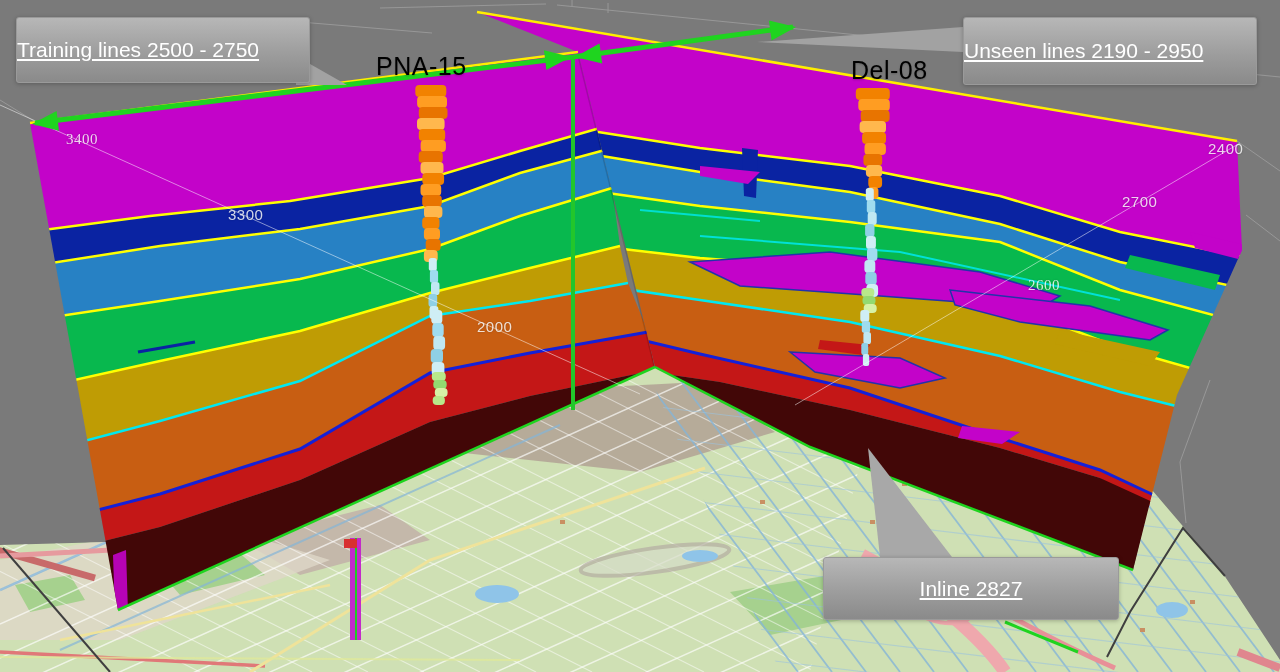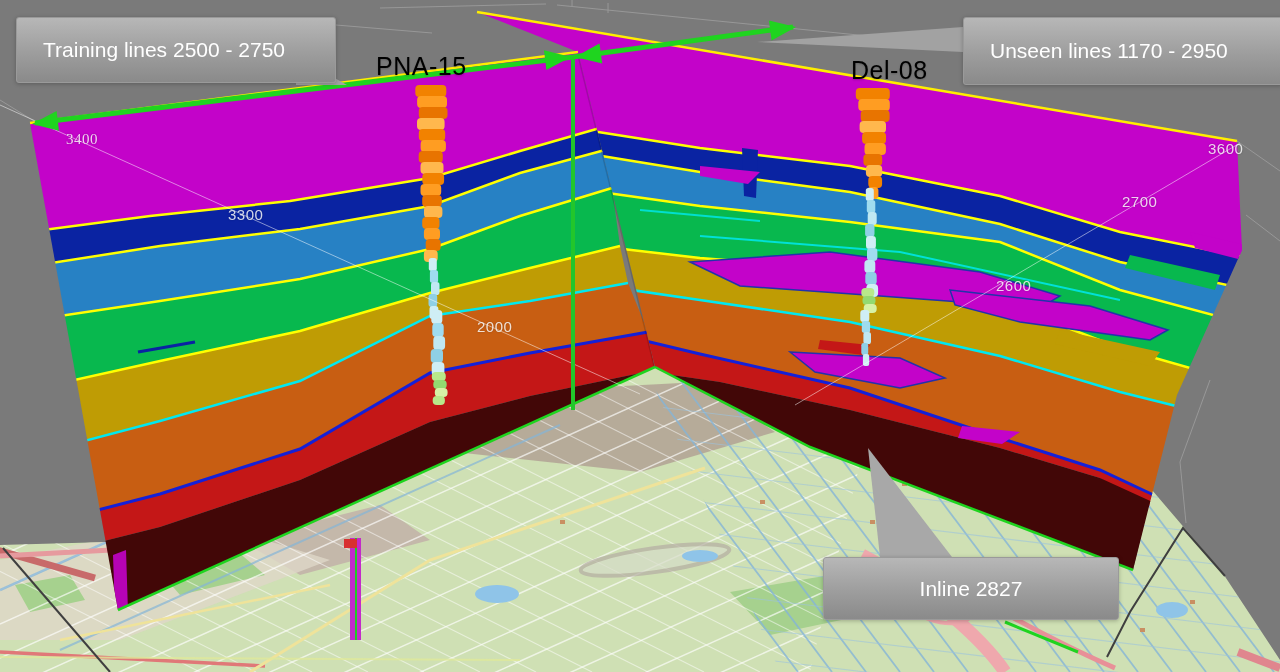--- a/index.html
+++ b/index.html
@@ -8,22 +8,22 @@
   .stage svg{position:absolute;left:0;top:0;}
   .overlay{position:absolute;left:0;top:0;width:1280px;height:672px;pointer-events:none;}
   .dl{position:absolute;font-size:15px;letter-spacing:.5px;color:rgba(255,255,255,.82);
       text-shadow:0 0 2px rgba(0,0,0,.25);white-space:nowrap;}
   .wl{position:absolute;font-size:25px;color:#000000;letter-spacing:.5px;
       text-shadow:0 1px 2px rgba(0,0,0,.2);white-space:nowrap;}
   .callout{position:absolute;display:flex;align-items:center;color:#fff;font-size:21px;
       background:linear-gradient(180deg,#b7b7b7 0%,#9d9d9d 55%,#8a8a8a 100%);
       border:1px solid #9a9a9a;border-radius:3px;box-shadow:0 1px 4px rgba(0,0,0,.25);
       white-space:nowrap;}
-  .callout.pad-l{padding-left:26px;}
-  .callout.centered{justify-content:center;}
+  .callout.pad-l{text-decoration:underline;}
+  .callout.centered{justify-content:center;text-decoration:underline;}
 </style>
 </head>
 <body>
 
 <div class="stage">
 
 <svg width="1280" height="672" viewBox="0 0 1280 672">
   <defs>
     <clipPath id="clipL">
           <polygon points="30,123 578,52 655,367 118,610"></polygon>
@@ -370,31 +370,31 @@
     <polygon points="963,27 757,42 963,52" fill="#a2a2a2"></polygon>
     <polygon points="868,448 880,557 952,557" fill="#a8a8a8"></polygon>
   </g>
 </svg>
 
 <div class="overlay">
 
   <div class="dl" style="left: 66px; top: 131px; font-family: Liberation Serif, serif;">3400</div>
   <div class="dl" style="left: 228px; top: 206px;">3300</div>
   <div class="dl" style="left: 477px; top: 318px;">2000</div>
-  <div class="dl" style="left: 1208px; top: 140px;">3600</div>
+  <div class="dl" style="left: 1208px; top: 140px;">2400</div>
   <div class="dl" style="left: 1122px; top: 193px;">2700</div>
-  <div class="dl" style="left: 996px; top: 277px;">2600</div>
+  <div class="dl" style="left: 1028px; top: 277px; font-family: Liberation Serif, serif;">2600</div>
 
   <div class="wl" style="left: 376px; top: 52px;">PNA-15</div>
   <div class="wl" style="left: 851px; top: 56px; text-align: right;">Del-08</div>
 
   <div class="callout pad-l" style="left: 16px; top: 17px; width: 292px; height: 64px;">
     <span>Training lines 2500 - 2750</span>
   </div>
   <div class="callout pad-l" style="left: 963px; top: 17px; width: 292px; height: 66px;">
-    <span>Unseen lines 1170 - 2950</span>
+    <span>Unseen lines 2190 - 2950</span>
   </div>
   <div class="callout centered" style="left: 823px; top: 557px; width: 294px; height: 61px;">
     <span>Inline 2827</span>
   </div>
 </div>
 
 </div>
 
 </body></html>

